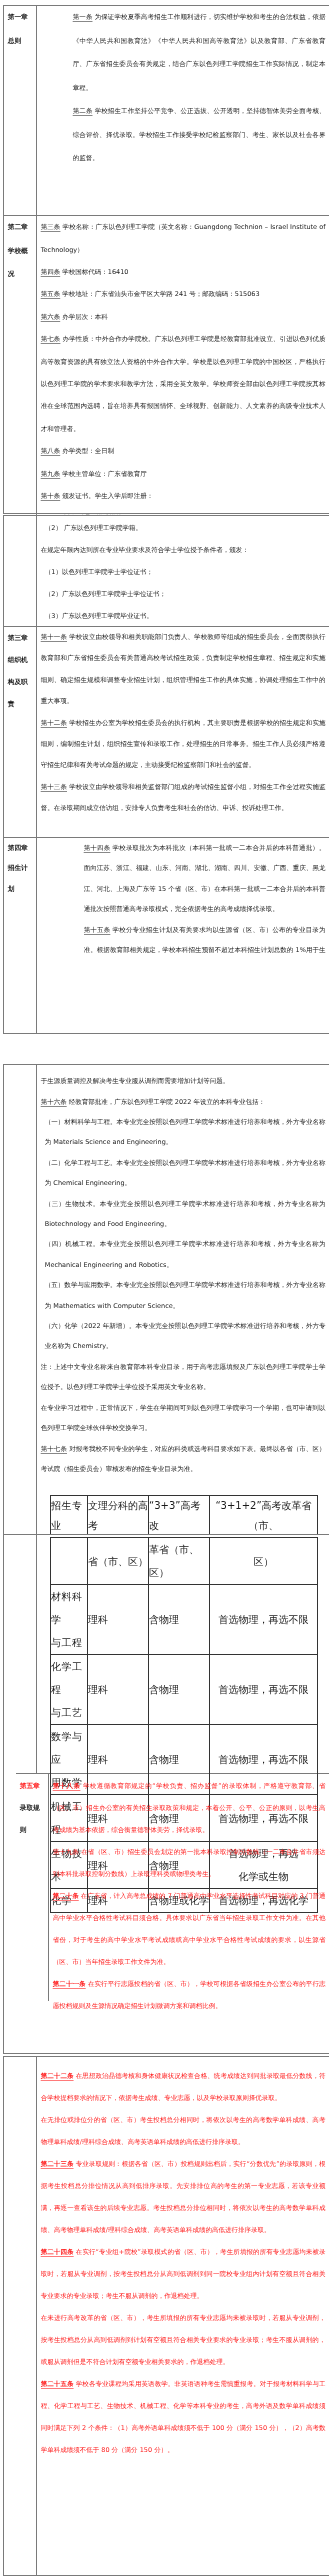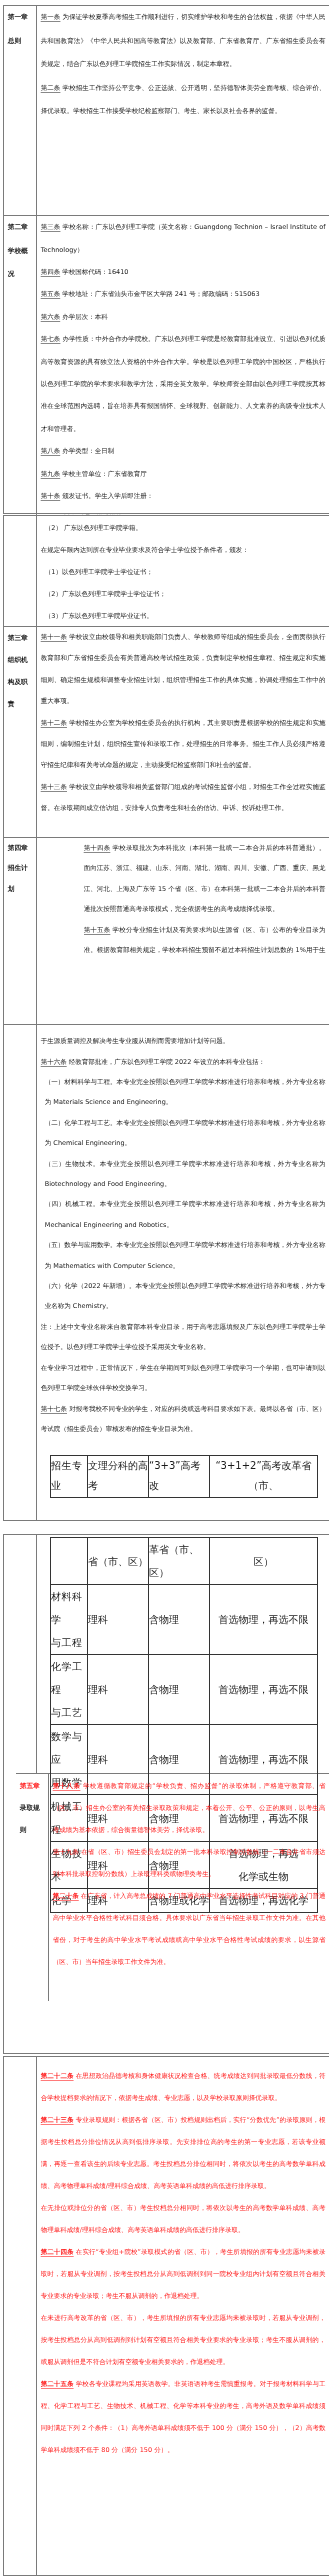--- a/index.html
+++ b/index.html
@@ -19,21 +19,21 @@
   .red .art{font-weight:bold;text-decoration-color:#ff7a7a;}
   .indent{padding-left:4.1px;}
   table.subj{border-collapse:collapse;margin-left:9.3px;font-size:10px;}
   table.subj td{border:0.5px solid #333;vertical-align:middle;padding:0;box-sizing:border-box;}
   .c1{width:37px;letter-spacing:0.5px;} .c2{width:61px;} .c3{width:61px;} .c4{width:108px;text-align:center;}
 </style>
 </head>
 <body>
 
 <div class="seg" style="top:5.2px;height:509px;">
-  <div class="row first" style="height:209px;line-height:23.5px;">
+  <div class="row first" style="height:209px;line-height:23.5px;gap:32px;">
     <div class="lc">
       <span class="ln">第一章</span>
       <span class="ln">总则</span>
     </div>
     <div class="rc">
       <p class="p"><span class="art">第一条</span>&nbsp;<span>为保证学校夏季高考招生工作顺利进行，切实维护学校和考生的合法权益，依据《中华人民共和国教育法》《中华人民共和国高等教育法》以及教育部、广东省教育厅、广东省招生委员会有关规定，结合广东以色列理工学院招生工作实际情况，制定本章程。</span></p>
       <p class="p"><span class="art">第二条</span>&nbsp;<span>学校招生工作坚持公平竞争、公正选拔、公开透明，坚持德智体美劳全面考核、综合评价、择优录取。学校招生工作接受学校纪检监察部门、考生、家长以及社会各界的监督。</span></p>
     </div>
   </div>
   <div class="row" style="height:300px;line-height:23.5px;">
@@ -86,21 +86,21 @@
       <span class="ln">招生计</span>
       <span class="ln">划</span>
     </div>
     <div class="rc">
       <p class="p"><span class="art">第十四条</span>&nbsp;<span>学校录取批次为本科批次（本科第一批或一二本合并后的本科普通批）。面向江苏、浙江、福建、山东、河南、湖北、湖南、四川、安徽、广西、重庆、黑龙江、河北、上海及广东等 15 个省（区、市）在本科第一批或一二本合并后的本科普通批次按照普通高考录取模式，完全依据考生的高考成绩择优录取。</span></p>
       <p class="p" style="height:41px;overflow:hidden;"><span class="art">第十五条</span>&nbsp;<span>学校分专业招生计划及有关要求均以生源省（区、市）公布的专业目录为准。根据教育部相关规定，学校本科招生预留不超过本科招生计划总数的 1%用于生源质量调控及解决考生专业服从调剂而需要增加计划等问题。</span></p>
     </div>
   </div>
 </div>
 
-<div class="seg" style="top:1024px;height:497px;">
+<div class="seg" style="top:1064px;height:497px;">
   <div class="row first" style="height:496px;line-height:20.4px;">
     <div class="lc"></div>
     <div class="rc" style="padding-top:6.2px;">
       <p class="p">于生源质量调控及解决考生专业服从调剂而需要增加计划等问题。</p>
       <p class="p"><span class="art">第十六条</span>&nbsp;<span>经教育部批准，广东以色列理工学院 2022 年设立的本科专业包括：</span></p>
       <p class="p indent">（一）材料科学与工程。本专业完全按照以色列理工学院学术标准进行培养和考核，外方专业名称为 Materials Science and Engineering。</p>
       <p class="p indent">（二）化学工程与工艺。本专业完全按照以色列理工学院学术标准进行培养和考核，外方专业名称为 Chemical Engineering。</p>
       <p class="p indent">（三）生物技术。本专业完全按照以色列理工学院学术标准进行培养和考核，外方专业名称为 Biotechnology and Food Engineering。</p>
       <p class="p indent">（四）机械工程。本专业完全按照以色列理工学院学术标准进行培养和考核，外方专业名称为 Mechanical Engineering and Robotics。</p>
       <p class="p indent">（五）数学与应用数学。本专业完全按照以色列理工学院学术标准进行培养和考核，外方专业名称为 Mathematics with Computer Science。</p>
@@ -190,30 +190,31 @@
   <div class="row red" style="height:228px;line-height:22px;margin-left:12px;">
     <div class="lc" style="padding-top:1px;">
       <span class="ln">第五章</span>
       <span class="ln" style="color:#1a1a1a">录取规</span>
       <span class="ln" style="color:#1a1a1a">则</span>
     </div>
     <div class="rc" style="padding-top:1px;">
       <p class="p"><span class="art">第十八条</span>&nbsp;<span>学校遵循教育部规定的“学校负责、招办监督”的录取体制，严格遵守教育部、省（区、市）招生办公室的有关招生录取政策和规定，本着公开、公平、公正的原则，以考生高考成绩为基本依据，综合衡量德智体美劳，择优录取。</span></p>
       <p class="p">第十九条 在省（区、市）招生委员会划定的第一批本科录取控制分数线（一二本合并省市须达到本科批录取控制分数线）上录取理科类或物理类考生。</p>
       <p class="p"><span class="art">第二十条</span>&nbsp;<span>在广东省，计入高考总成绩的 7 门普通高中学业水平选择性考试科目对应的 3 门普通高中学业水平合格性考试科目须合格。具体要求以广东省当年招生录取工作文件为准。在其他省份，对于考生的高中学业水平考试成绩或高中学业水平合格性考试成绩的要求，以生源省（区、市）当年招生录取工作文件为准。</span></p>
+      <p class="p"><span class="art">第二十一条</span>&nbsp;<span>在实行平行志愿投档的省（区、市），学校可根据各省级招生办公室公布的平行志愿投档规则及生源情况确定招生计划微调方案和调档比例。</span></p>
     </div>
   </div>
 </div>
 
 <div class="seg red" style="top:2056px;height:520px;">
   <div class="row first" style="height:519px;line-height:22px;">
     <div class="lc"></div>
     <div class="rc" style="padding-top:8.2px;">
       <p class="p"><span class="art">第二十二条</span>&nbsp;<span>在思想政治品德考核和身体健康状况检查合格、统考成绩达到同批录取最低分数线，符合学校提档要求的情况下，依据考生成绩、专业志愿，以及学校录取原则择优录取。</span></p>
+      <p class="p">在无排位或排位分的省（区、市）考生投档总分相同时，将依次以考生的高考数学单科成绩、高考物理单科成绩/理科综合成绩、高考英语单科成绩的高低进行排序录取。</p>
       <p class="p"><span class="art">第二十三条</span>&nbsp;<span>专业录取规则：根据各省（区、市）投档规则出档后，实行“分数优先”的录取原则，根据考生投档总分排位情况从高到低排序录取。先安排排位高的考生的第一专业志愿，若该专业额满，再逐一查看该生的后续专业志愿。考生投档总分排位相同时，将依次以考生的高考数学单科成绩、高考物理单科成绩/理科综合成绩、高考英语单科成绩的高低进行排序录取。</span></p>
-      <p class="p">在无排位或排位分的省（区、市）考生投档总分相同时，将依次以考生的高考数学单科成绩、高考物理单科成绩/理科综合成绩、高考英语单科成绩的高低进行排序录取。</p>
       <p class="p"><span class="art">第二十四条</span>&nbsp;<span>在实行“专业组+院校”录取模式的省（区、市），考生所填报的所有专业志愿均未被录取时，若服从专业调剂，按考生投档总分从高到低调剂到同一院校专业组内计划有空额且符合相关专业要求的专业录取；考生不服从调剂的，作退档处理。</span></p>
       <p class="p">在未进行高考改革的省（区、市），考生所填报的所有专业志愿均未被录取时，若服从专业调剂，按考生投档总分从高到低调剂到计划有空额且符合相关专业要求的专业录取；考生不服从调剂的，或服从调剂但是不符合计划有空额专业相关要求的，作退档处理。</p>
       <p class="p" style="height:88px;overflow:hidden;"><span class="art">第二十五条</span>&nbsp;<span>学校各专业课程均采用英语教学。非英语语种考生需慎重报考。对于报考材料科学与工程、化学工程与工艺、生物技术、机械工程、化学等本科专业的考生，高考外语及数学单科成绩须同时满足下列 2 个条件：（1）高考外语单科成绩须不低于 100 分（满分 150 分），（2）高考数学单科成绩须不低于 80 分（满分 150 分）。</span></p>
     </div>
   </div>
 </div>
 
 
 </body></html>

